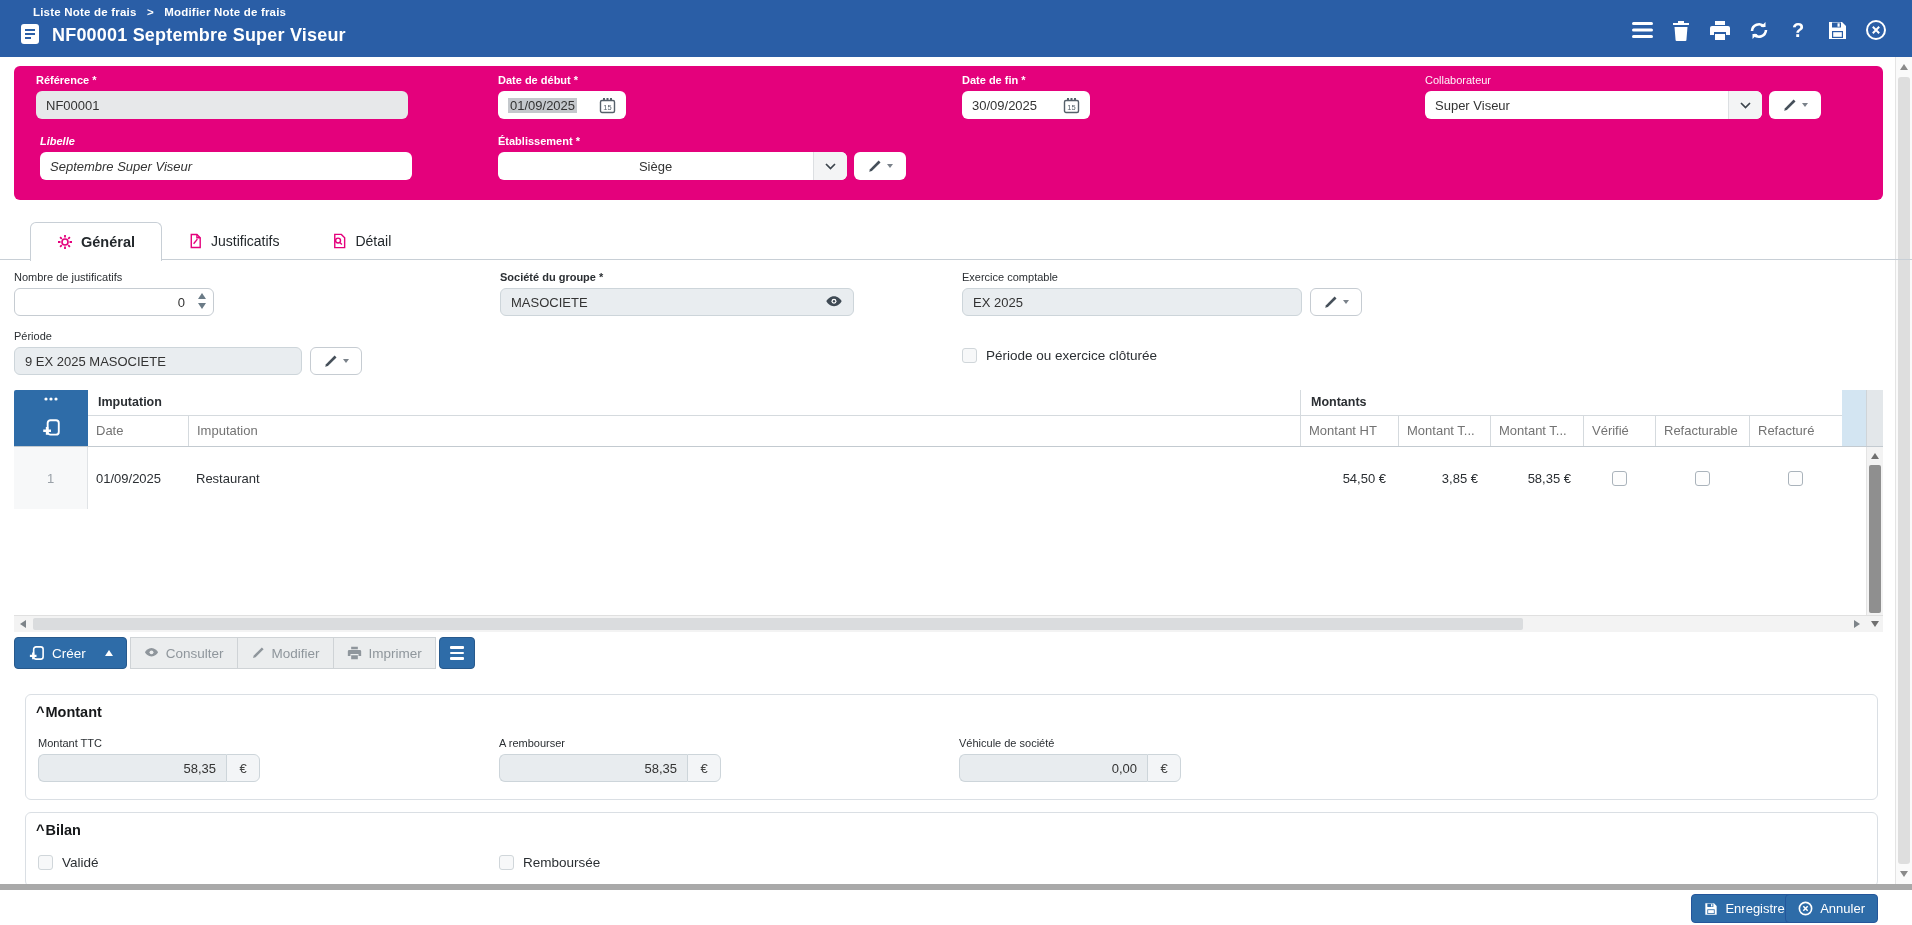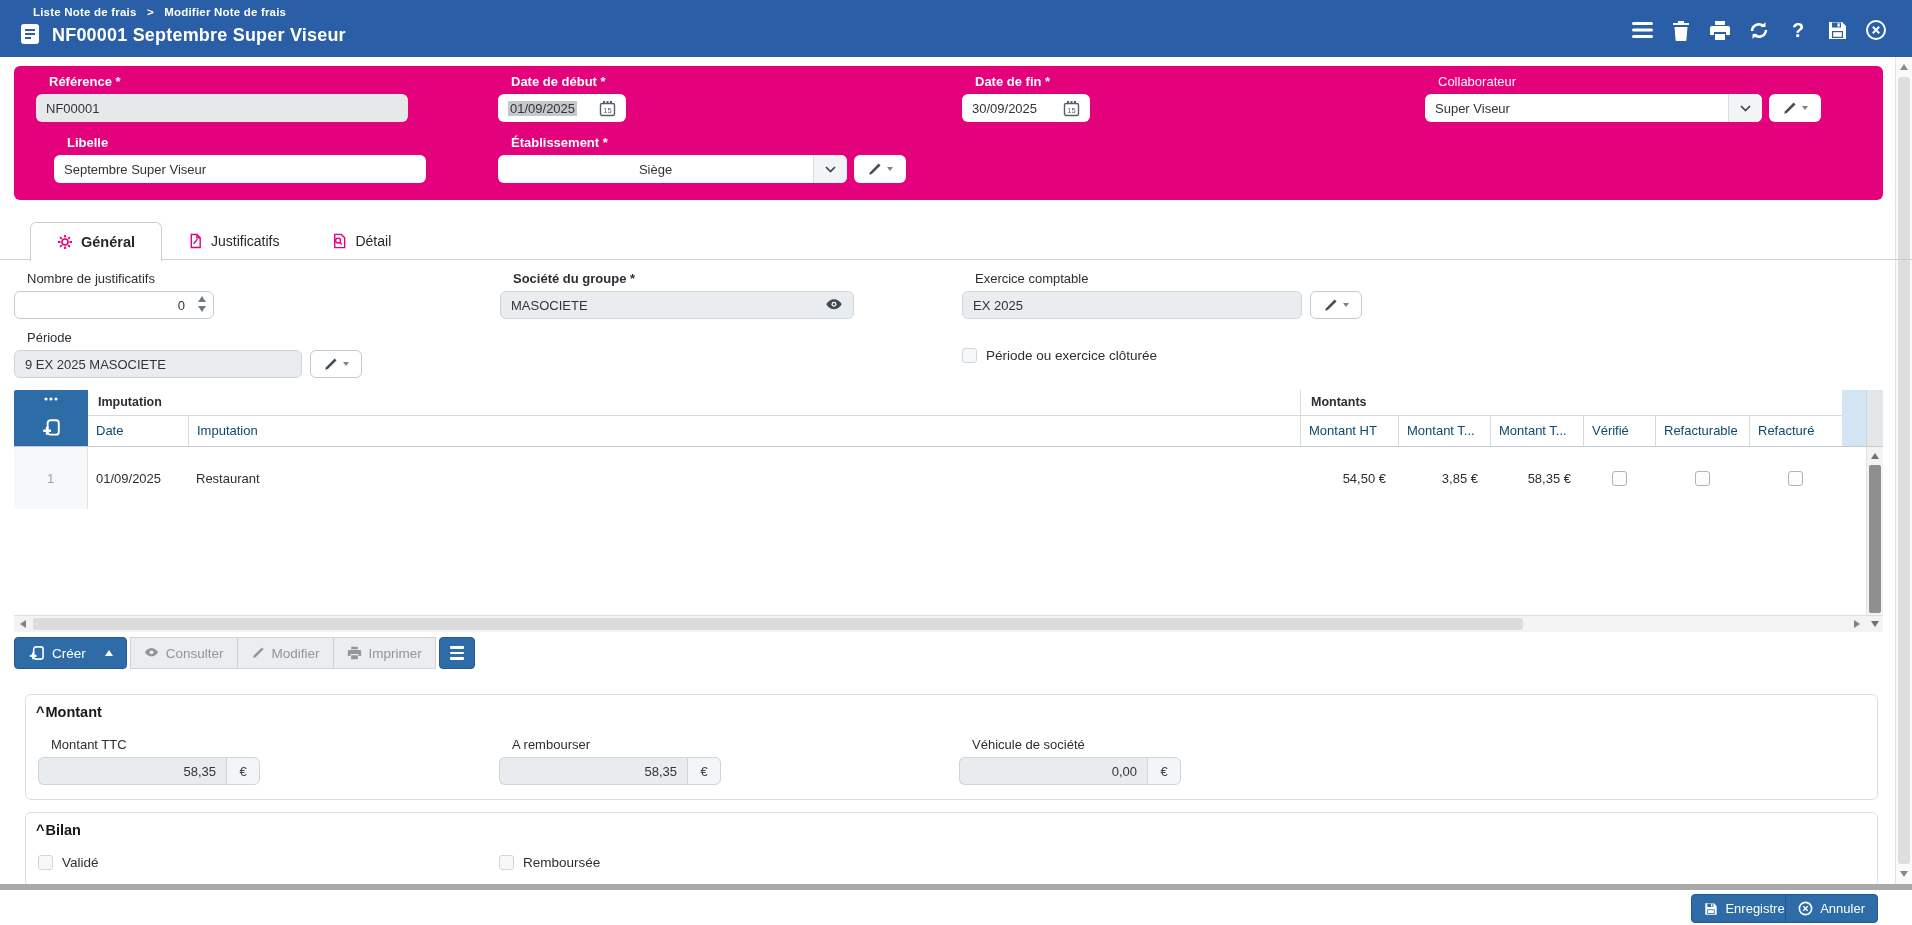--- a/index.html
+++ b/index.html
@@ -16,21 +16,21 @@
   .hicon{width:24px;height:24px;display:flex;align-items:center;justify-content:center;cursor:pointer;background:none;border:none;padding:0;}
 
   
   #page-scrollbar{position:absolute;right:0;top:57px;width:17px;height:827px;background:#fafafa;border-left:1px solid #e4e4e4;}
   #page-scrollbar .thumb{position:absolute;left:2px;right:2px;top:20px;height:787px;background:#dedede;border-radius:3px;}
   .sb-arrow{position:absolute;left:0;width:16px;height:16px;display:flex;align-items:center;justify-content:center;}
 
   
   #identity-panel{position:absolute;left:14px;top:66px;width:1869px;height:134px;background:var(--pink,#e4017c);border-radius:6px;}
   .fld{position:absolute;}
-  .fld .lbl{display:block;font-size:13px;margin-bottom:5px;margin-left:13px;}
+  .fld .lbl{display:block;font-size:11px;margin-bottom:5px;}
   #identity-panel .lbl{color:#fff;font-weight:700;}
   #identity-panel .lbl.normal{font-weight:400;opacity:.95;}
   .inp{height:28px;border-radius:6px;display:flex;align-items:center;padding:0 10px;font-size:13px;color:#333;background:#fff;}
   .inp.graybg{background:#e7e8ea;}
   .seltext{background:#c4c8cc;padding:0 2px;}
   .sel{display:flex;align-items:center;padding:0;overflow:hidden;}
   .sel .val{flex:1;padding:0 10px;}
   .sel .chev{width:34px;align-self:stretch;display:flex;align-items:center;justify-content:center;background:#f3f4f5;border-left:1px solid #dcdfe2;}
   .pbtn{height:28px;border-radius:6px;background:#fff;display:flex;align-items:center;justify-content:center;gap:5px;border:none;cursor:pointer;}
   .whitearea .pbtn{border:1px solid #c6ccd2;}
@@ -52,21 +52,21 @@
   .cb.dim{background:#f7f8f9;border-color:#d0d6da;}
   .cbrow{display:flex;align-items:center;gap:9px;font-size:13.5px;}
 
   
   .grid-cols{display:grid;grid-template-columns:74px 100px 372px 355px 385px 98px 92px 93px 72px 94px 93px 24px 17px;}
   #expense-grid{position:absolute;left:14px;top:390px;width:1869px;}
   .ghead{grid-template-rows:26px 30px;border-bottom:1px solid #c3cad0;background:#fff;}
   .g-gutter{background:var(--accent,#2e6ca8);display:flex;flex-direction:column;align-items:center;justify-content:space-between;padding:3px 0 6px;border-radius:2px 0 0 0;}
   .g-group{font-weight:700;font-size:12.5px;color:#2b2f33;padding:5px 10px 0;border-bottom:1px solid #d5dade;}
   .g-mont{border-left:1px solid #d5dade;}
-  .g-col{font-size:13px;color:#0c4a6e;padding:7px 8px 0;border-left:1px solid #d5dade;white-space:nowrap;overflow:hidden;cursor:pointer;}
+  .g-col{font-size:13px;color:#737373;padding:7px 8px 0;border-left:1px solid #d5dade;white-space:nowrap;overflow:hidden;cursor:pointer;}
   .g-col.first{border-left:none;}
   .g-filler{background:#d3e5f2;}
   .g-corner{background:#e3e7ea;border-left:1px solid #cfd4d8;}
   .tbl-body{position:relative;height:168px;background:#fff;overflow:hidden;}
   .trow{height:62px;align-items:center;cursor:pointer;}
   .trow .numcell{background:#f7f8f9;border-right:1px solid #e0e3e6;color:#9aa1a8;display:flex;align-items:center;justify-content:center;height:62px;}
   .tcell{padding:0 8px;white-space:nowrap;overflow:hidden;}
   .tcell.right{text-align:right;padding-right:12px;}
   .tcell.center{display:flex;justify-content:center;}
   .vscroll{position:absolute;right:0;top:0;bottom:0;width:17px;background:#f3f3f3;border-left:1px solid #e4e4e4;}
@@ -231,21 +231,21 @@
           </span>
       </div>
       <button class="pbtn" style="width:52px;">
         <svg width="15" height="15" viewBox="0 0 16 16">
             <path d="M12.4 1.6l2 2L5.2 12.8l-2.9.9.9-2.9z" fill="#46505a"></path>
           </svg>
         <span class="tri-sm-down"></span>
       </button>
     </div>
   </div>
-  <div class="fld" style="left:40px;top:69px;width:372px;">
+  <div class="fld" style="left:26px;top:69px;width:372px;font-style:italic;">
     <span class="lbl">Libelle</span>
     <div class="inp">
         <span>Septembre Super Viseur</span>
       </div>
   </div>
   <div class="fld" style="left:484px;top:69px;width:420px;">
     <span class="lbl">Établissement *</span>
     <div style="display:flex;gap:7px;text-align:center;">
       <div class="inp sel" style="width:349px;">
         <span class="val">Siège</span>

